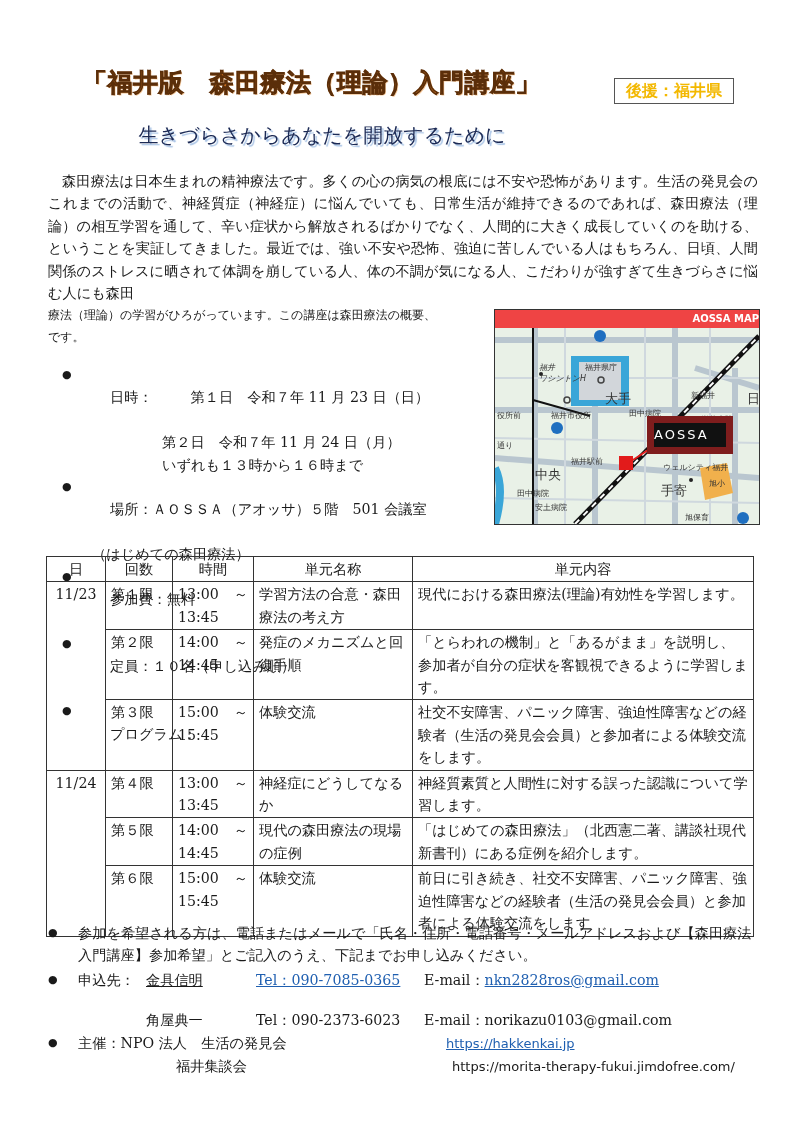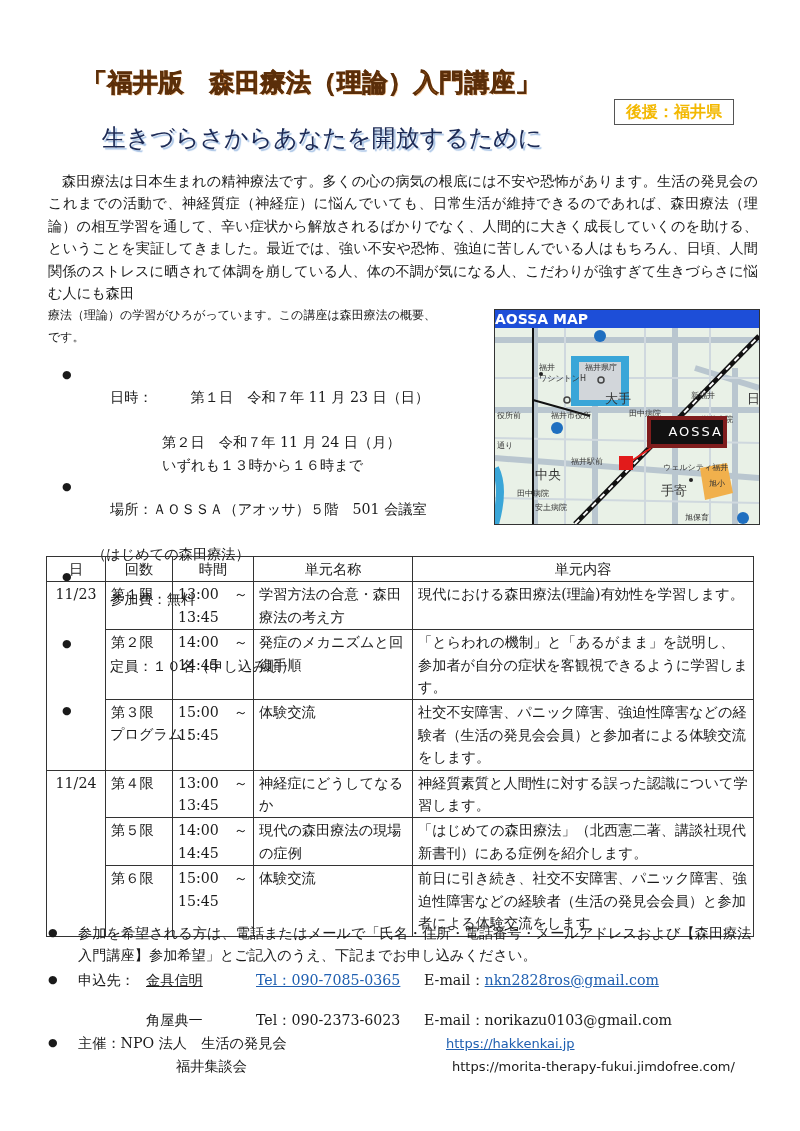--- a/index.html
+++ b/index.html
@@ -4,41 +4,41 @@
 <style>
   html, body { margin:0; padding:0; background:#ffffff; }
   body { width:800px; height:1131px; position:relative; overflow:hidden;
          font-family:"DejaVu Serif","Liberation Serif",serif; color:#1a1a1a; }
   .abs { position:absolute; }
   .title { left:82px; top:66px; font-family:"DejaVu Sans","Liberation Sans",sans-serif;
            font-weight:bold; font-size:25px; color:#d9781f; letter-spacing:0.5px;
            -webkit-text-stroke:0.8px #5a2e0a; text-shadow:1px 1px 0 #f3c79a; white-space:pre; }
   .sponsor { left:614px; top:78px; width:118px; height:24px; border:1px solid #555;
              font-family:"DejaVu Sans","Liberation Sans",sans-serif; font-weight:bold;
-             font-size:16px; color:#f3b800; text-align:center; line-height:24px;margin-top:21px; }
+             font-size:16px; color:#f3b800; text-align:center; line-height:24px; }
   .subtitle { left:0; width:644px; top:122px; text-align:center;
-              font-family:"DejaVu Sans","Liberation Sans",sans-serif; font-size:24px;
+              font-family:"DejaVu Sans","Liberation Sans",sans-serif; font-size:20px;
               color:#1c2a55; text-shadow:2px 2px 1px #a9c4e6; }
   .intro { left:48px; top:170px; width:710px; font-size:14.2px; line-height:22.4px;
            text-align:justify; }
   .intro .p1 { text-indent:14px; }
   .intro-narrow { left:48px; top:304px; width:440px; font-size:12px; line-height:22.4px; }
   .map { left:494px; top:309px; width:264px; height:214px; border:1px solid #333;
          background:#e9f1e7; overflow:hidden; }
-  .map-head { position:absolute; left:0; top:0; width:100%; height:18px; background:#1d4ed8;
+  .map-head { position:absolute; left:0; top:0; width:100%; height:18px; background:#ef4444;
               color:#fff; font-family:"DejaVu Sans","Liberation Sans",sans-serif;
-              font-weight:bold; font-size:14px; text-align:left; line-height:18px; }
+              font-weight:bold; font-size:10px; text-align:right; line-height:18px; }
   .map svg { position:absolute; left:0; top:18px; }
   .map-label { position:absolute; font-family:"DejaVu Sans","Liberation Sans",sans-serif;
                font-size:8px; color:#333; white-space:nowrap; }
   .map-big { font-size:13px; }
   .aossa-logo { position:absolute; left:152px; top:106px; width:72px; height:24px;
-                background:#111; border:4px solid #7f1d1d; color:#fff;
+                background:#111; border:7px solid #7f1d1d; color:#fff;
                 font-family:"DejaVu Sans","Liberation Sans",sans-serif; font-size:13px;
-                letter-spacing:2px; text-align:right; line-height:24px; }
+                letter-spacing:2px; text-align:left; line-height:24px; }
   .bullets { left:60px; top:364px; font-size:14.2px; line-height:22.4px; }
   .bullet-row { position:relative; padding-left:32px; white-space:pre; }
   .bullet-row .dot { position:absolute; left:2px; top:0; font-size:11px; }
   .bullet-row.cont { padding-left:32px; }
   table.prog { position:absolute; left:46px; top:556px; width:708px; border-collapse:collapse;
                font-size:14.2px; line-height:22.4px; }
   table.prog th, table.prog td { border:1px solid #333; vertical-align:top; padding:1px 5px; }
   table.prog th { font-weight:normal; text-align:center; }
   .col-day { width:48px; text-align:center; }
   .col-per { width:56px; }
@@ -99,21 +99,21 @@
     <line x1="138" y1="132" x2="156" y2="120" stroke="#e21b1b" stroke-width="2"></line>
     <polygon points="205,140 232,135 238,165 210,172" fill="#f1b04c"></polygon>
     <circle cx="105" cy="8" r="6" fill="#1f6fc0"></circle>
     <circle cx="62" cy="100" r="6" fill="#1f6fc0"></circle>
     <circle cx="248" cy="190" r="6" fill="#1f6fc0"></circle>
     <circle cx="106" cy="52" r="3" fill="none" stroke="#444" stroke-width="1.5"></circle>
     <circle cx="72" cy="72" r="3" fill="none" stroke="#444" stroke-width="1.5"></circle>
     <circle cx="46" cy="46" r="2" fill="#222"></circle>
     <circle cx="196" cy="152" r="2" fill="#222"></circle>
   </svg>
-  <div class="map-label" style="left:44px;top:52px;">福井<br>ワシントンH</div>
+  <div class="map-label" style="left:44px;top:52px;font-style:italic;">福井<br>ワシントンH</div>
   <div class="map-label" style="left:90px;top:52px;">福井県庁</div>
   <div class="map-label map-big" style="left:110px;top:80px;">大手</div>
   <div class="map-label" style="left:196px;top:80px;">新福井</div>
   <div class="map-label" style="left:2px;top:100px;">役所前</div>
   <div class="map-label" style="left:56px;top:100px;">福井市役所</div>
   <div class="map-label" style="left:134px;top:98px;">田中病院</div>
   <div class="map-label" style="left:206px;top:104px;">岩井病院</div>
   <div class="map-label" style="left:2px;top:130px;">通り</div>
   <div class="map-label" style="left:76px;top:146px;">福井駅前</div>
   <div class="map-label map-big" style="left:40px;top:156px;">中央</div>

